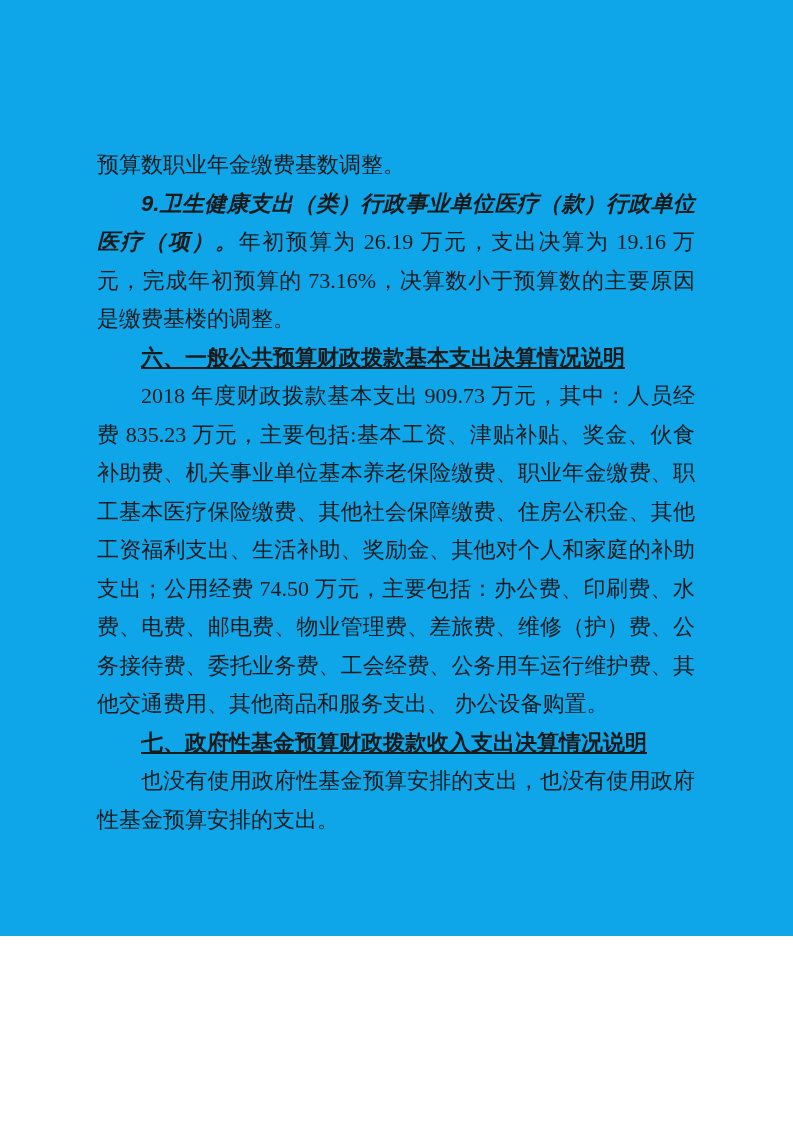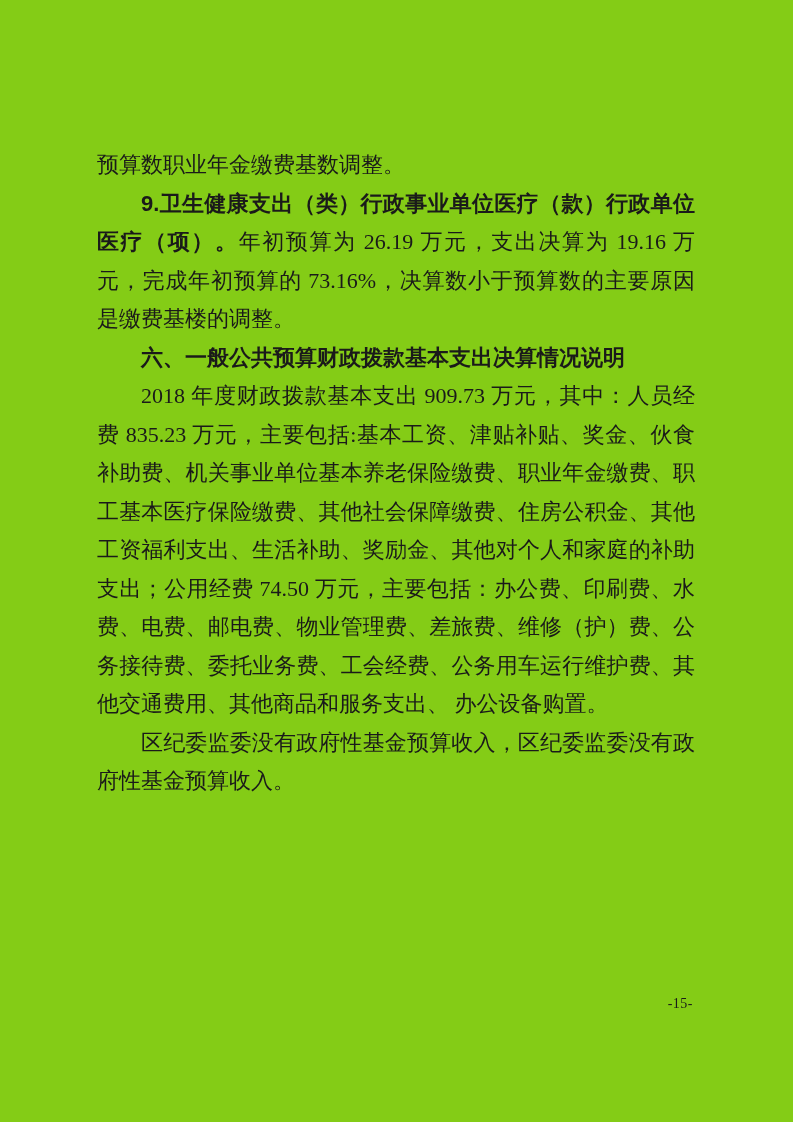--- a/index.html
+++ b/index.html
@@ -3,22 +3,22 @@
 <meta charset="utf-8">
 <style>
   html, body {
     margin: 0;
     padding: 0;
     background: #ffffff;
   }
   .page {
     position: relative;
     width: 793px;
-    height: 1122px;
-    background: #84cc16;
+    height: 936px;
+    background: #0ea5e9;
     overflow: hidden;
   }
   .doc-body {
     position: absolute;
     left: 97px;
     top: 146px;
     width: 598px;
     color: #1a1a1a;
     font-family: "Liberation Serif", "DejaVu Serif", serif;
     font-size: 22px;
@@ -30,24 +30,26 @@
     margin: 0;
     padding: 0;
     text-indent: 44px;
   }
   .para.no-indent {
     text-indent: 0;
   }
   .lead {
     font-weight: 700;
     font-family: "Liberation Sans", "DejaVu Sans", sans-serif;
+    font-style: italic;
   }
   .heading {
     font-weight: 700;
     font-family: "Liberation Sans", "DejaVu Sans", sans-serif;
+    text-decoration: underline;
   }
   .page-number {
     position: absolute;
     top: 993px;
     right: 100px;
     color: #1a1a1a;
     font-family: "Liberation Serif", "DejaVu Serif", serif;
     font-size: 14px;
     line-height: 22px;
     letter-spacing: 0.5px;
@@ -61,19 +63,20 @@
 
     <p class="para no-indent">预算数职业年金缴费基数调整。</p>
 
     <p class="para"><span class="lead">9.卫生健康支出（类）行政事业单位医疗（款）行政单位医疗（项）。</span><span>年初预算为 26.19 万元，支出决算为 19.16 万元，完成年初预算的 73.16%，决算数小于预算数的主要原因是缴费基楼的调整。</span></p>
 
 
     <p class="para heading">六、一般公共预算财政拨款基本支出决算情况说明</p>
 
     <p class="para">2018 年度财政拨款基本支出 909.73 万元，其中：人员经费 835.23 万元，主要包括:基本工资、津贴补贴、奖金、伙食补助费、机关事业单位基本养老保险缴费、职业年金缴费、职工基本医疗保险缴费、其他社会保障缴费、住房公积金、其他工资福利支出、生活补助、奖励金、其他对个人和家庭的补助支出；公用经费 74.50 万元，主要包括：办公费、印刷费、水费、电费、邮电费、物业管理费、差旅费、维修（护）费、公务接待费、委托业务费、工会经费、公务用车运行维护费、其他交通费用、其他商品和服务支出、 办公设备购置。</p>
 
+    <p class="para heading">七、政府性基金预算财政拨款收入支出决算情况说明</p>
 
-    <p class="para">区纪委监委没有政府性基金预算收入，区纪委监委没有政府性基金预算收入。</p>
+    <p class="para">也没有使用政府性基金预算安排的支出，也没有使用政府性基金预算安排的支出。</p>
 
   </main>
 
   <div class="page-number">-15-</div>
 </div>
 
 </body></html>

